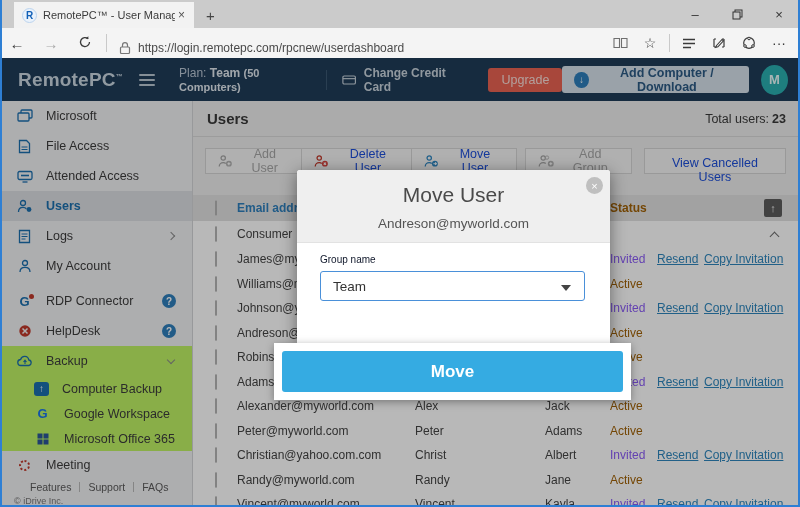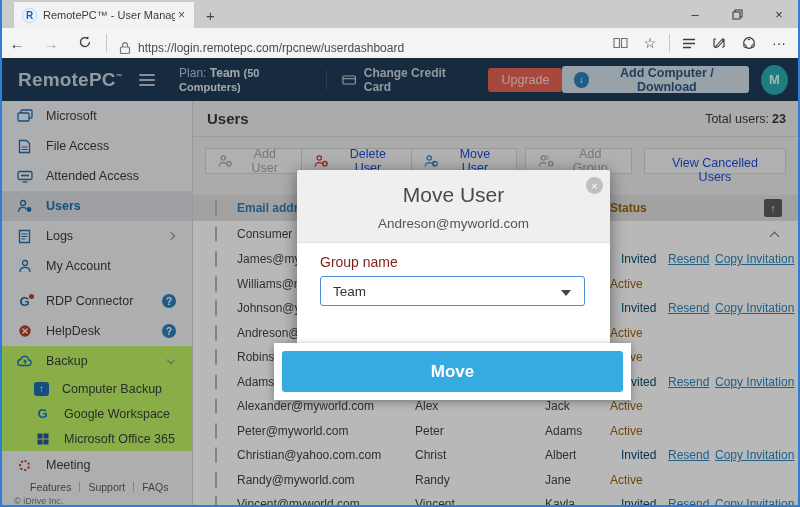--- a/index.html
+++ b/index.html
@@ -103,21 +103,21 @@
   .thead { height:26px; background:#e1e1e1; display:flex; align-items:center; position:relative;
     font-weight:bold; }
   .trow, .grow { height:24.5px; background:#fff; display:flex; align-items:center; position:relative; }
   .grow { height:26px; }
   .thead, .trow, .grow { padding-left:22px; }
   .c-check { width:22px; }
   .cb { width:13px; height:13px; border:1px solid #b5b5b5; border-radius:2px; background:#fdfdfd; }
   .c-email { width:178px; white-space:nowrap; overflow:hidden; }
   .c-first { width:130px; } .c-last { width:65px; }
   .c-status { width:47px; color:#a16207; }
-  .trow.invited .c-status { color:#0c4a6e;margin-left:11px; }
+  .trow.invited .c-status { color:#8b5cf6; }
   .c-resend { width:47px; }
   .c-copy { flex:1; }
   .hemail { color:#2e7fbc; }
   .lnkblue { color:#2e86bd; text-decoration:underline; }
   .export { position:absolute; right:18px; top:4px; width:18px; height:18px; background:#5c5c5c;
     border-radius:2px; color:#e8e8e8; font-size:11px; display:flex; align-items:center;
     justify-content:center; }
   .gchev { position:absolute; right:22px; top:12px; width:7px; height:7px;
     border-left:1.5px solid #6d6d6d; border-top:1.5px solid #6d6d6d; transform:rotate(45deg); }
 
@@ -125,21 +125,21 @@
   .modal { position:absolute; left:297px; top:112px; width:313px; height:173px; z-index:10;
     background:#fff; border-radius:3px 3px 0 0; box-shadow:0 3px 16px rgba(0,0,0,0.45); }
   .mhead { height:73px; background:#efefef; border-bottom:1px solid #e2e2e2; text-align:center;
     border-radius:3px 3px 0 0; position:relative; }
   .mtitle { padding-top:13px; font-size:21px; color:#4a4a4a; }
   .memail { margin-top:9px; font-size:13.5px; color:#555; }
   .mclose { position:absolute; top:7px; right:7px; width:17px; height:17px; border-radius:50%;
     background:#bfbfbf; color:#fff; font-size:11px; display:flex; align-items:center;
     justify-content:center; }
   .mbody { padding:11px 23px 0 23px; }
-  .glabel { font-size:14px; color:#7f1d1d; }
+  .glabel { font-size:10px; color:#0f172a; }
   .gselect { margin-top:6px; width:265px; height:30px; border:1px solid #4a90d9; border-radius:3px;
     background:#fff; display:flex; align-items:center; padding:0 12px; font-size:13.5px; color:#333;
     position:relative; }
   .caret { position:absolute; right:13px; top:13px; width:0; height:0;
     border-left:5px solid transparent; border-right:5px solid transparent; border-top:6px solid #444; }
   .mfooter { position:absolute; left:274px; top:285px; width:357px; height:57px; background:#fff;
     z-index:11; box-shadow:0 2px 8px rgba(0,0,0,0.35); display:flex; align-items:center;
     justify-content:center; }
   .movebtn { width:341px; height:41px; background:#35abe2; border:none; border-radius:3px;
     color:#fff; font-size:17px; font-weight:bold; font-family:inherit; }

